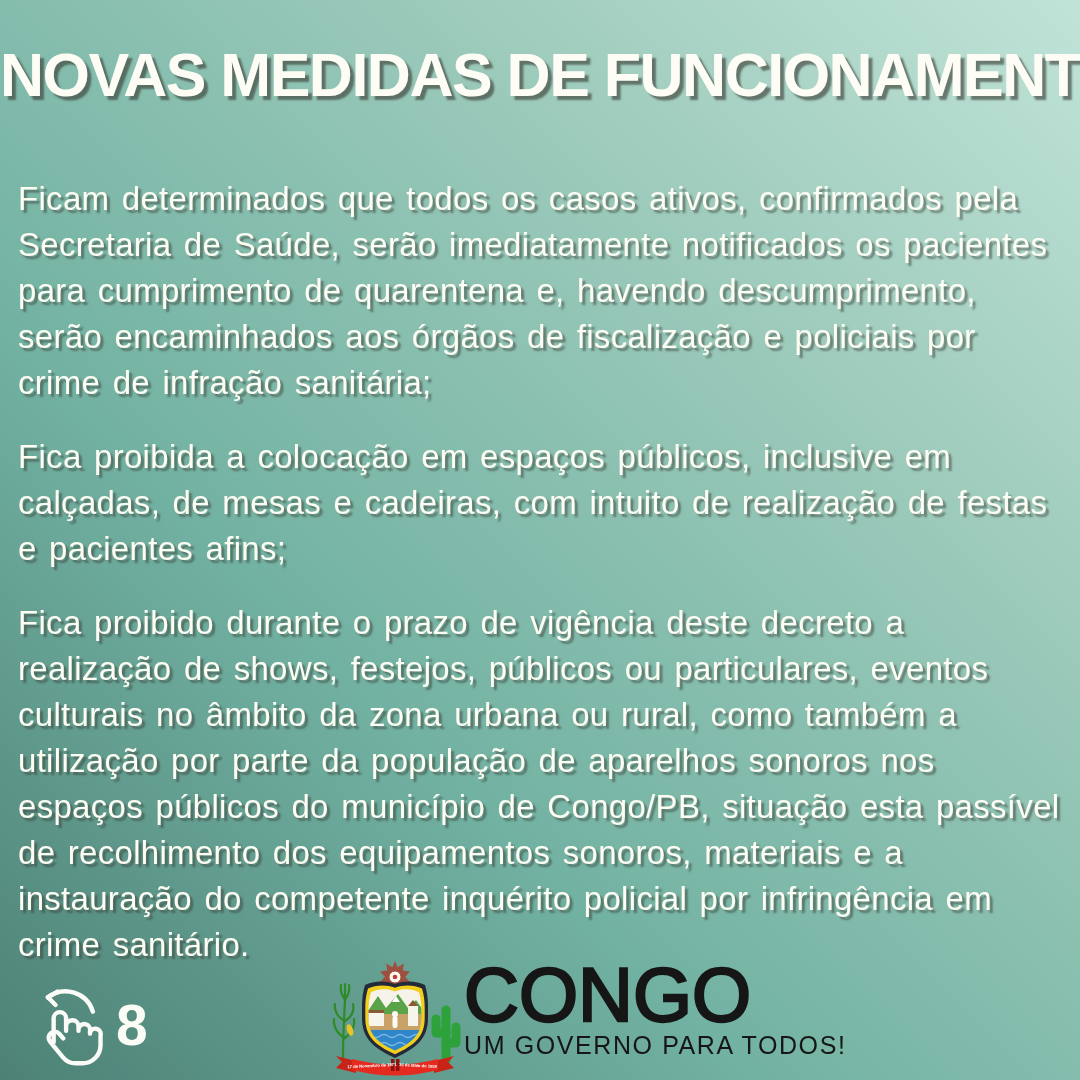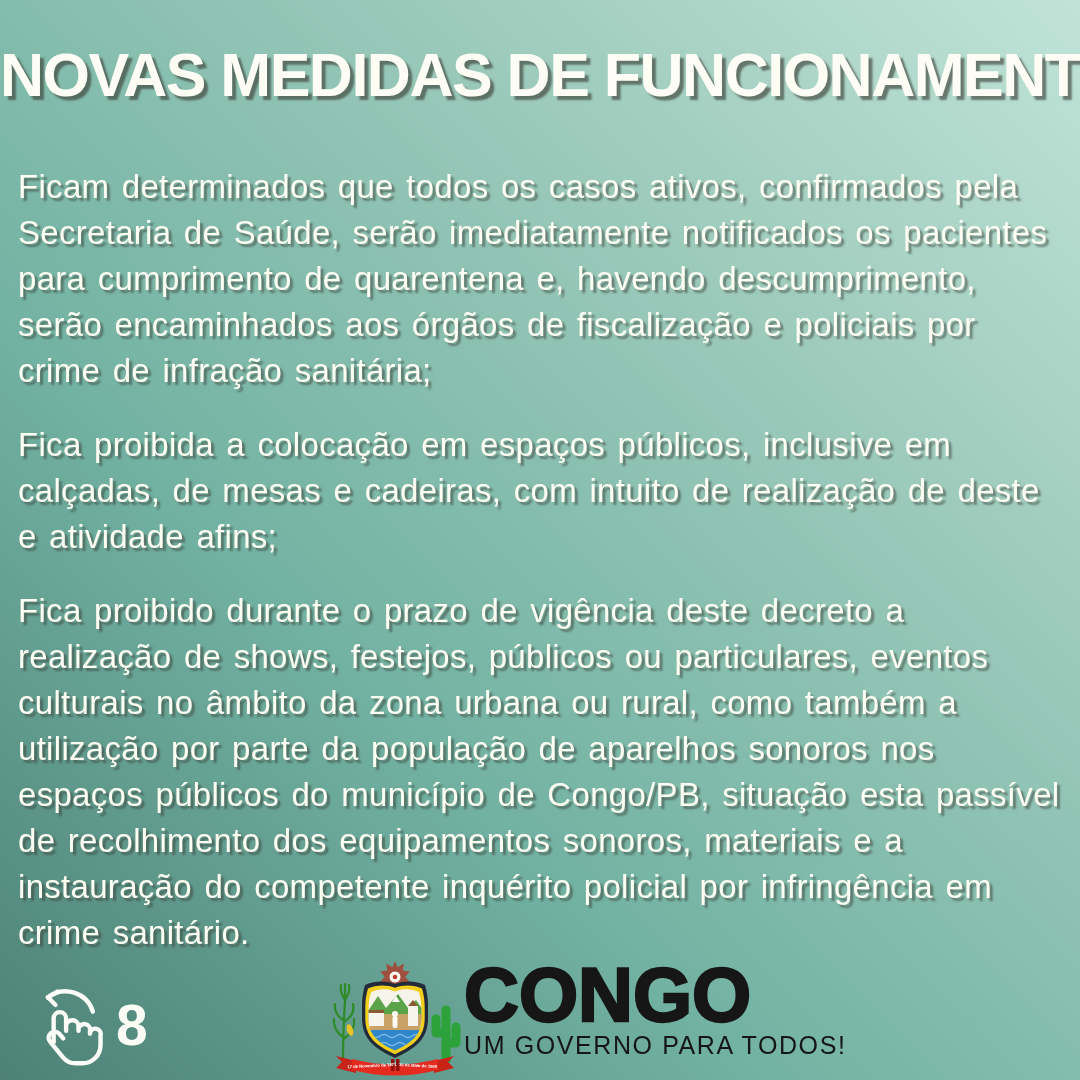--- a/index.html
+++ b/index.html
@@ -8,51 +8,51 @@
     font-family:"Liberation Sans",sans-serif;
     background:linear-gradient(to bottom left,#c0e3d8 0%,#9ccabb 30%,#72b2a2 65%,#4d8176 100%);
   }
   .title{
     position:absolute;top:44px;left:0;right:0;text-align:center;
     color:#fdfdf6;font-weight:700;font-size:61px;letter-spacing:-1.5px;
     text-shadow:4px 4px 2px rgba(58,60,52,.62);
   }
   .title .line{line-height:63px;white-space:nowrap;}
   .body-text{
-    position:absolute;top:164px;left:18px;width:1048px;
+    position:absolute;top:176px;left:18px;width:1048px;
     color:#fdfdf4;font-size:33px;line-height:46px;
     letter-spacing:.3px;word-spacing:3px;
     text-shadow:3px 3px 2px rgba(58,60,52,.55);
   }
   .body-text p{margin:0 0 28px 0;}
   .footer{position:absolute;left:0;top:952px;width:1080px;height:128px;}
   .swipe{position:absolute;left:24px;top:28px;width:88px;height:92px;}
   .page-number{
     position:absolute;left:116px;top:40px;
     color:#fcfcf6;font-size:57px;font-weight:700;
   }
   .crest{position:absolute;left:328px;top:6px;width:134px;height:120px;}
   .logo-text{position:absolute;left:464px;top:10px;color:#161616;white-space:nowrap;}
   .logo-org{font-size:24px;letter-spacing:2.5px;font-weight:400;}
-  .logo-name{font-size:76px;font-weight:700;line-height:66px;letter-spacing:0px;-webkit-text-stroke:2.5px #161616;}
+  .logo-name{font-size:76px;font-weight:400;line-height:66px;letter-spacing:0px;-webkit-text-stroke:2.5px #161616;}
   .logo-slogan{font-size:25px;letter-spacing:1.6px;margin-top:3px;font-weight:400;}
   .ribbon-date{font:bold 4.2px "Liberation Sans",sans-serif;fill:#fff;}
 </style>
 </head>
 <body>
 
 <div class="page">
 
   <div class="title">
     <div class="line">NOVAS MEDIDAS DE FUNCIONAMENTO</div>
   </div>
 
   <div class="body-text">
     <p>Ficam determinados que todos os casos ativos, confirmados pela Secretaria de Saúde, serão imediatamente notificados os pacientes para cumprimento de quarentena e, havendo descumprimento, serão encaminhados aos órgãos de fiscalização e policiais por crime de infração sanitária;</p>
-    <p>Fica proibida a colocação em espaços públicos, inclusive em calçadas, de mesas e cadeiras, com intuito de realização de deste e atividade afins;</p>
+    <p>Fica proibida a colocação em espaços públicos, inclusive em calçadas, de mesas e cadeiras, com intuito de realização de festas e pacientes afins;</p>
     <p>Fica proibido durante o prazo de vigência deste decreto a realização de shows, festejos, públicos ou particulares, eventos culturais no âmbito da zona urbana ou rural, como também a utilização por parte da população de aparelhos sonoros nos espaços públicos do município de Congo/PB, situação esta passível de recolhimento dos equipamentos sonoros, materiais e a instauração do competente inquérito policial por infringência em crime sanitário.</p>
   </div>
 
   <div class="footer">
 
     <svg class="swipe" viewBox="0 0 92 92">
       <g fill="none" stroke="#fbfbf7" stroke-width="4.6" stroke-linecap="round" stroke-linejoin="round">
         <path d="M72 31 A30 30 0 0 0 25 16"></path>
         <path d="M25 16 L35 10"></path>
         <path d="M25 16 L33 24"></path>

